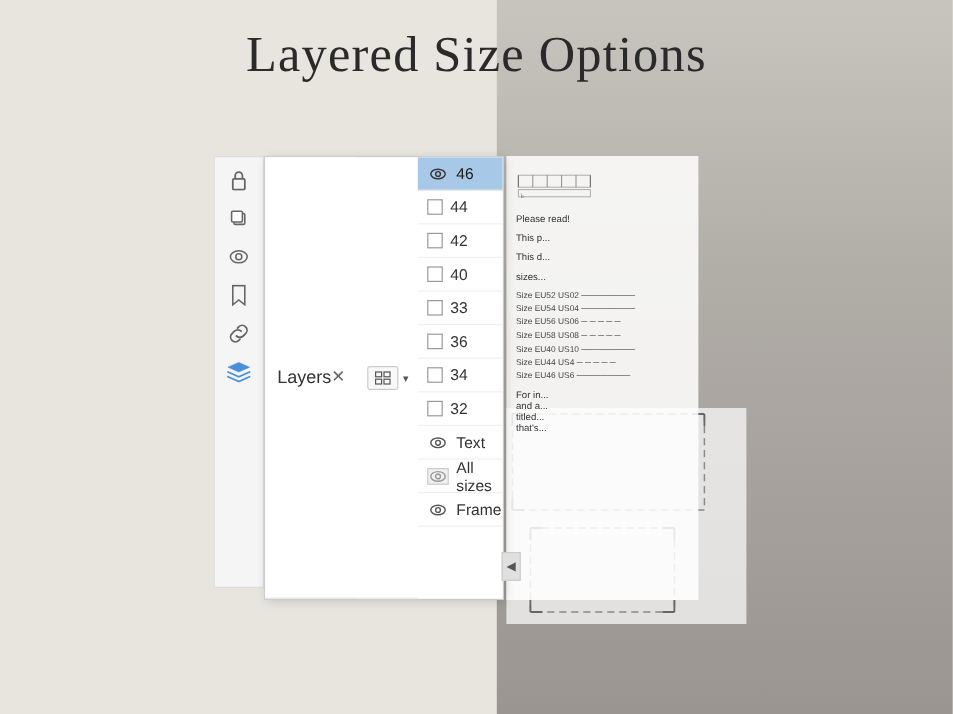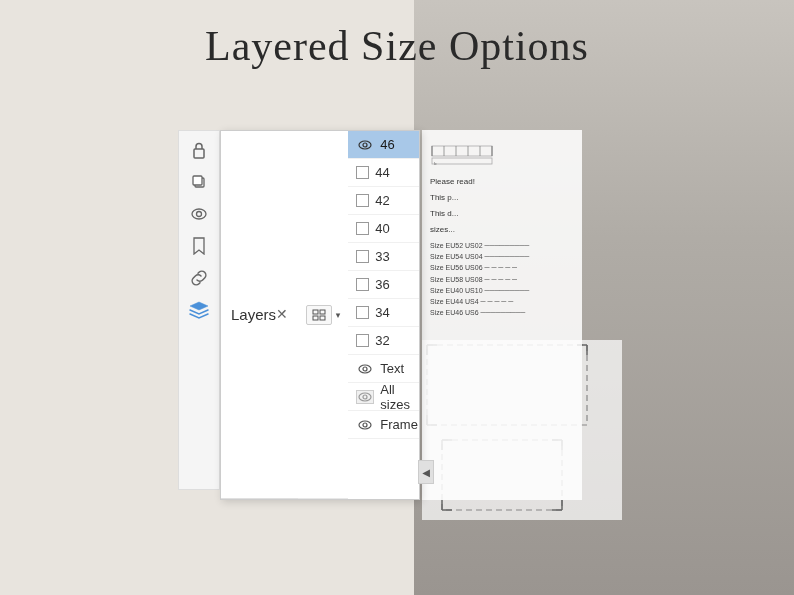--- a/index.html
+++ b/index.html
@@ -427,20 +427,26 @@
   </div>
   <div class="sizes-list">
     <div>Size EU52 US02 ─────────</div>
     <div>Size EU54 US04 ─────────</div>
     <div>Size EU56 US06 ─ ─ ─ ─ ─</div>
     <div>Size EU58 US08 ─ ─ ─ ─ ─</div>
     <div>Size EU40 US10 ─────────</div>
     <div>Size EU44 US4 ─ ─ ─ ─ ─</div>
     <div>Size EU46 US6 ─────────</div>
   </div>
+  <div style="margin-top:6px; font-size:8px; color:#333; font-family:Arial,sans-serif;">
+    <p>For in...</p>
+    <p>and a...</p>
+    <p>titled...</p>
+    <p>that's...</p>
+  </div>
 </div>
 
 <div class="pattern-area">
   <svg width="200" height="180" viewBox="0 0 200 180">
 
     <rect x="5" y="5" width="160" height="80" fill="none" stroke="#888" stroke-width="1.2" stroke-dasharray="6,4"></rect>
 
     <line x1="5" y1="5" x2="15" y2="5" stroke="#666" stroke-width="1.5"></line>
     <line x1="5" y1="5" x2="5" y2="15" stroke="#666" stroke-width="1.5"></line>
     <line x1="165" y1="5" x2="155" y2="5" stroke="#666" stroke-width="1.5"></line>

